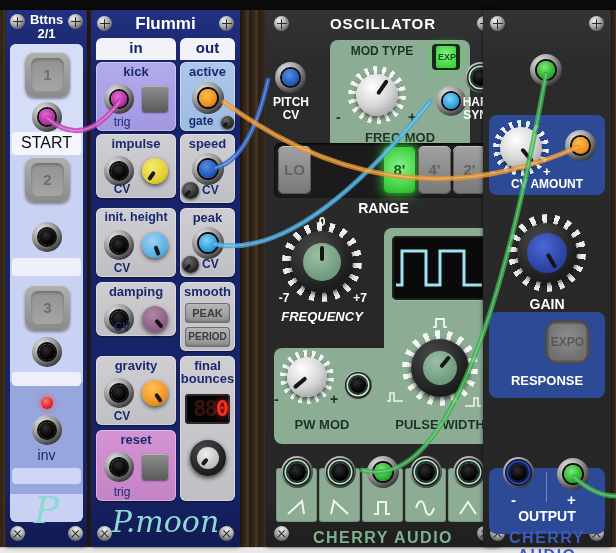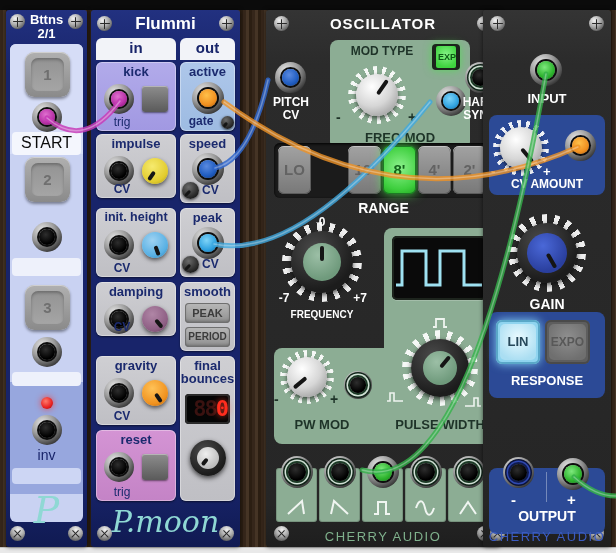--- a/index.html
+++ b/index.html
@@ -86,31 +86,31 @@
   .screen{position:absolute;background:#0a0a0a;border-radius:5px;box-shadow:inset 0 0 0 2px #1d241d,0 1px 0 rgba(255,255,255,.2);}
   .wavecell{position:absolute;width:41px;height:54px;border-radius:3px;background:var(--sage,#8cad94);
     box-shadow:inset 0 0 0 1px rgba(0,0,0,.15);}
   .dtext{color:#1e3328;font-weight:bold;}
   
   .bluepanel{position:absolute;background:var(--amp_blue,#2c4a96);border-radius:8px;}
   .respbtn{position:absolute;border-radius:6px;font-weight:bold;text-align:center;}
   .respbtn.lin{background:#8fd4ef;box-shadow:0 0 10px rgba(140,220,255,.9),inset 0 0 0 2px #5aa8c8;}
   .respbtn.lin .face{margin:4px;height:36px;border-radius:5px;background:radial-gradient(circle at 50% 38%,#eafaff,#aadef2 80%);
     color:#27485a;font-size:13px;line-height:36px;font-weight:bold;}
-  .respbtn.expo{background:#5e5e5e;box-shadow:inset 0 0 0 2px #4a4a4a;}
+  .respbtn.expo{background:#5e5e5e;box-shadow:inset 0 0 0 2px #4a4a4a;border-radius:13px;}
   .respbtn.expo .face{margin:4px;height:36px;border-radius:5px;background:radial-gradient(circle at 50% 38%,#8f8f8f,#6f6f6f 80%);
     color:#585858;font-size:12px;line-height:36px;font-weight:bold;}
   
   .sevenseg{position:absolute;background:#050505;border-radius:4px;box-shadow:inset 0 0 0 2px #2a2a2a;
     font-family:"DejaVu Sans Mono",monospace;font-weight:bold;font-size:22px;line-height:28px;text-align:right;
     padding:1px 3px 0 0;letter-spacing:-2px;}
   .sevenseg .ghost{color:#3a1210;}
   .sevenseg .val{color:#ff2d1e;text-shadow:0 0 6px rgba(255,60,40,.8);}
   .logo{position:absolute;font-family:"DejaVu Serif",serif;font-style:italic;color:var(--logo_teal,#8fd8d4);text-align:center;}
-  .brand{position:absolute;left:0;right:0;text-align:center;font-weight:normal;font-size:13px;letter-spacing:1.5px;}
+  .brand{position:absolute;left:0;right:0;text-align:center;font-weight:bold;font-size:16px;letter-spacing:1.5px;}
   .band{position:absolute;border-radius:4px;background:#eef1fb;}
   svg.icon{position:absolute;}
   #cables{position:absolute;left:0;top:0;z-index:9;pointer-events:none;}
   #topbar{position:absolute;left:0;top:0;width:616px;height:10px;background:#0b0b0b;}
   #bottombar{position:absolute;left:0;top:547px;width:616px;height:6px;background:#e9e9e9;border-top:1px solid #c4c4c4;}
 </style>
 </head>
 <body>
 
 <div id="canvas">
@@ -312,36 +312,35 @@
     <div class="lbl" style="left:0px;top:86px;width:50px;color:#fff;font-size:12px;">
       <span>PITCH</span><br><span>CV</span></div>
     <div class="port ring-green" style="left:199px;top:52px;width:31px;height:31px;">
         <div class="hole"></div>
       </div>
     <div class="lbl" style="left:186px;top:86px;width:56px;color:#fff;font-size:12px;">
       <span>HARD</span><br><span>SYNC</span></div>
 
     <div class="abs" style="left:8px;top:133px;width:219px;height:55px;border-radius:6px;background:#1b1b1b;box-shadow:inset 0 1px 3px #000;"></div>
     <div class="rangebtn" style="left:12px;top:136px;">LO</div>
-    <div class="rangebtn" style="left:82px;top:136px;">16'</div>
     <div class="rangebtn active" style="left:117px;top:136px;">8'</div>
     <div class="rangebtn" style="left:152px;top:136px;">4'</div>
     <div class="rangebtn" style="left:187px;top:136px;">2'</div>
     <div class="lbl" style="left:8px;width:219px;top:191px;color:#fff;font-size:14px;">RANGE</div>
 
     <div class="lbl" style="left:46px;top:206px;width:20px;color:#fff;font-size:12px;">0</div>
     <div class="ticks" style="left:16px;top:212px;width:80px;height:80px;"></div>
     <div class="knob k-darkring" style="left:25px;top:221px;width:62px;height:62px;">
       <div class="k-face f-sage" style="width:38px;height:38px;">
           <div class="ptr" style="transform:rotate(0deg);"></div>
         </div>
       </div>
     <div class="lbl" style="left:6px;top:282px;width:24px;color:#fff;font-size:12px;">-7</div>
     <div class="lbl" style="left:82px;top:282px;width:24px;color:#fff;font-size:12px;">+7</div>
-    <div class="lbl" style="left:4px;top:300px;width:104px;color:#fff;font-size:10px;">FREQUENCY</div>
+    <div class="lbl" style="left:4px;top:300px;width:104px;color:#fff;font-size:13px;font-style:italic;">FREQUENCY</div>
 
     <div class="sagepanel" style="left:118px;top:218px;width:110px;height:128px;"></div>
     <div class="sagepanel" style="left:8px;top:338px;width:220px;height:96px;"></div>
     <div class="screen" style="left:126px;top:226px;width:94px;height:64px;">
       <svg width="94" height="64" viewBox="0 0 94 58">
           <polyline points="4,46 10,46 10,12 34,12 34,46 48,46 48,12 72,12 72,46 90,46" fill="none" stroke="#9fe2f2" stroke-width="3"></polyline>
         </svg>
     </div>
     <svg class="icon" style="left:165px;top:306px;" width="18" height="13" viewBox="0 0 18 13">
       <polyline points="2,11 5,11 5,3 13,3 13,11 16,11" fill="none" stroke="#eef4ef" stroke-width="1.8"></polyline>
@@ -418,21 +417,20 @@
 
   <div class="module dark" style="left:483px;width:128px;">
     <div class="screw" style="left:7px;top:6px;"></div>
     <div class="screw" style="right:7px;top:6px;"></div>
     <div class="screw x" style="left:7px;top:516px;"></div>
     <div class="screw x" style="right:7px;top:516px;"></div>
 
     <div class="port green" style="left:47px;top:44px;width:32px;height:32px;">
         <div class="hole"></div>
       </div>
-    <div class="lbl" style="left:0;right:0;top:82px;color:#fff;font-size:13px;">INPUT</div>
 
     <div class="bluepanel" style="left:6px;top:105px;width:116px;height:80px;"></div>
     <div class="ticks" style="left:10px;top:110px;width:56px;height:56px;"></div>
     <div class="knob k-white" style="left:17px;top:117px;width:42px;height:42px;">
         <div class="ptr" style="transform:rotate(140deg);"></div>
       </div>
     <div class="lbl" style="left:8px;top:155px;color:#fff;font-size:13px;">-</div>
     <div class="lbl" style="left:60px;top:155px;color:#fff;font-size:13px;">+</div>
     <div class="port orange" style="left:82px;top:120px;width:31px;height:31px;">
         <div class="hole"></div>
@@ -441,23 +439,20 @@
 
     <div class="ticks" style="left:25px;top:204px;width:78px;height:78px;"></div>
     <div class="knob k-darkring" style="left:34px;top:213px;width:60px;height:60px;">
       <div class="k-face f-blue" style="width:40px;height:40px;">
           <div class="ptr" style="transform:rotate(150deg);"></div>
         </div>
       </div>
     <div class="lbl" style="left:0;right:0;top:287px;color:#fff;font-size:14px;">GAIN</div>
 
     <div class="bluepanel" style="left:6px;top:302px;width:116px;height:86px;"></div>
-    <div class="respbtn lin" style="left:13px;top:310px;width:44px;height:44px;">
-      <div class="face">LIN</div>
-      </div>
     <div class="respbtn expo" style="left:62px;top:310px;width:45px;height:44px;">
       <div class="face">EXPO</div>
       </div>
     <div class="lbl" style="left:6px;width:116px;top:364px;color:#fff;font-size:13px;">RESPONSE</div>
 
     <div class="bluepanel" style="left:6px;top:458px;width:116px;height:66px;"></div>
     <div class="abs" style="left:63px;top:462px;width:1px;height:30px;background:rgba(255,255,255,.35);"></div>
     <div class="port ring-blue" style="left:20px;top:447px;width:31px;height:31px;">
         <div class="hole"></div>
       </div>

